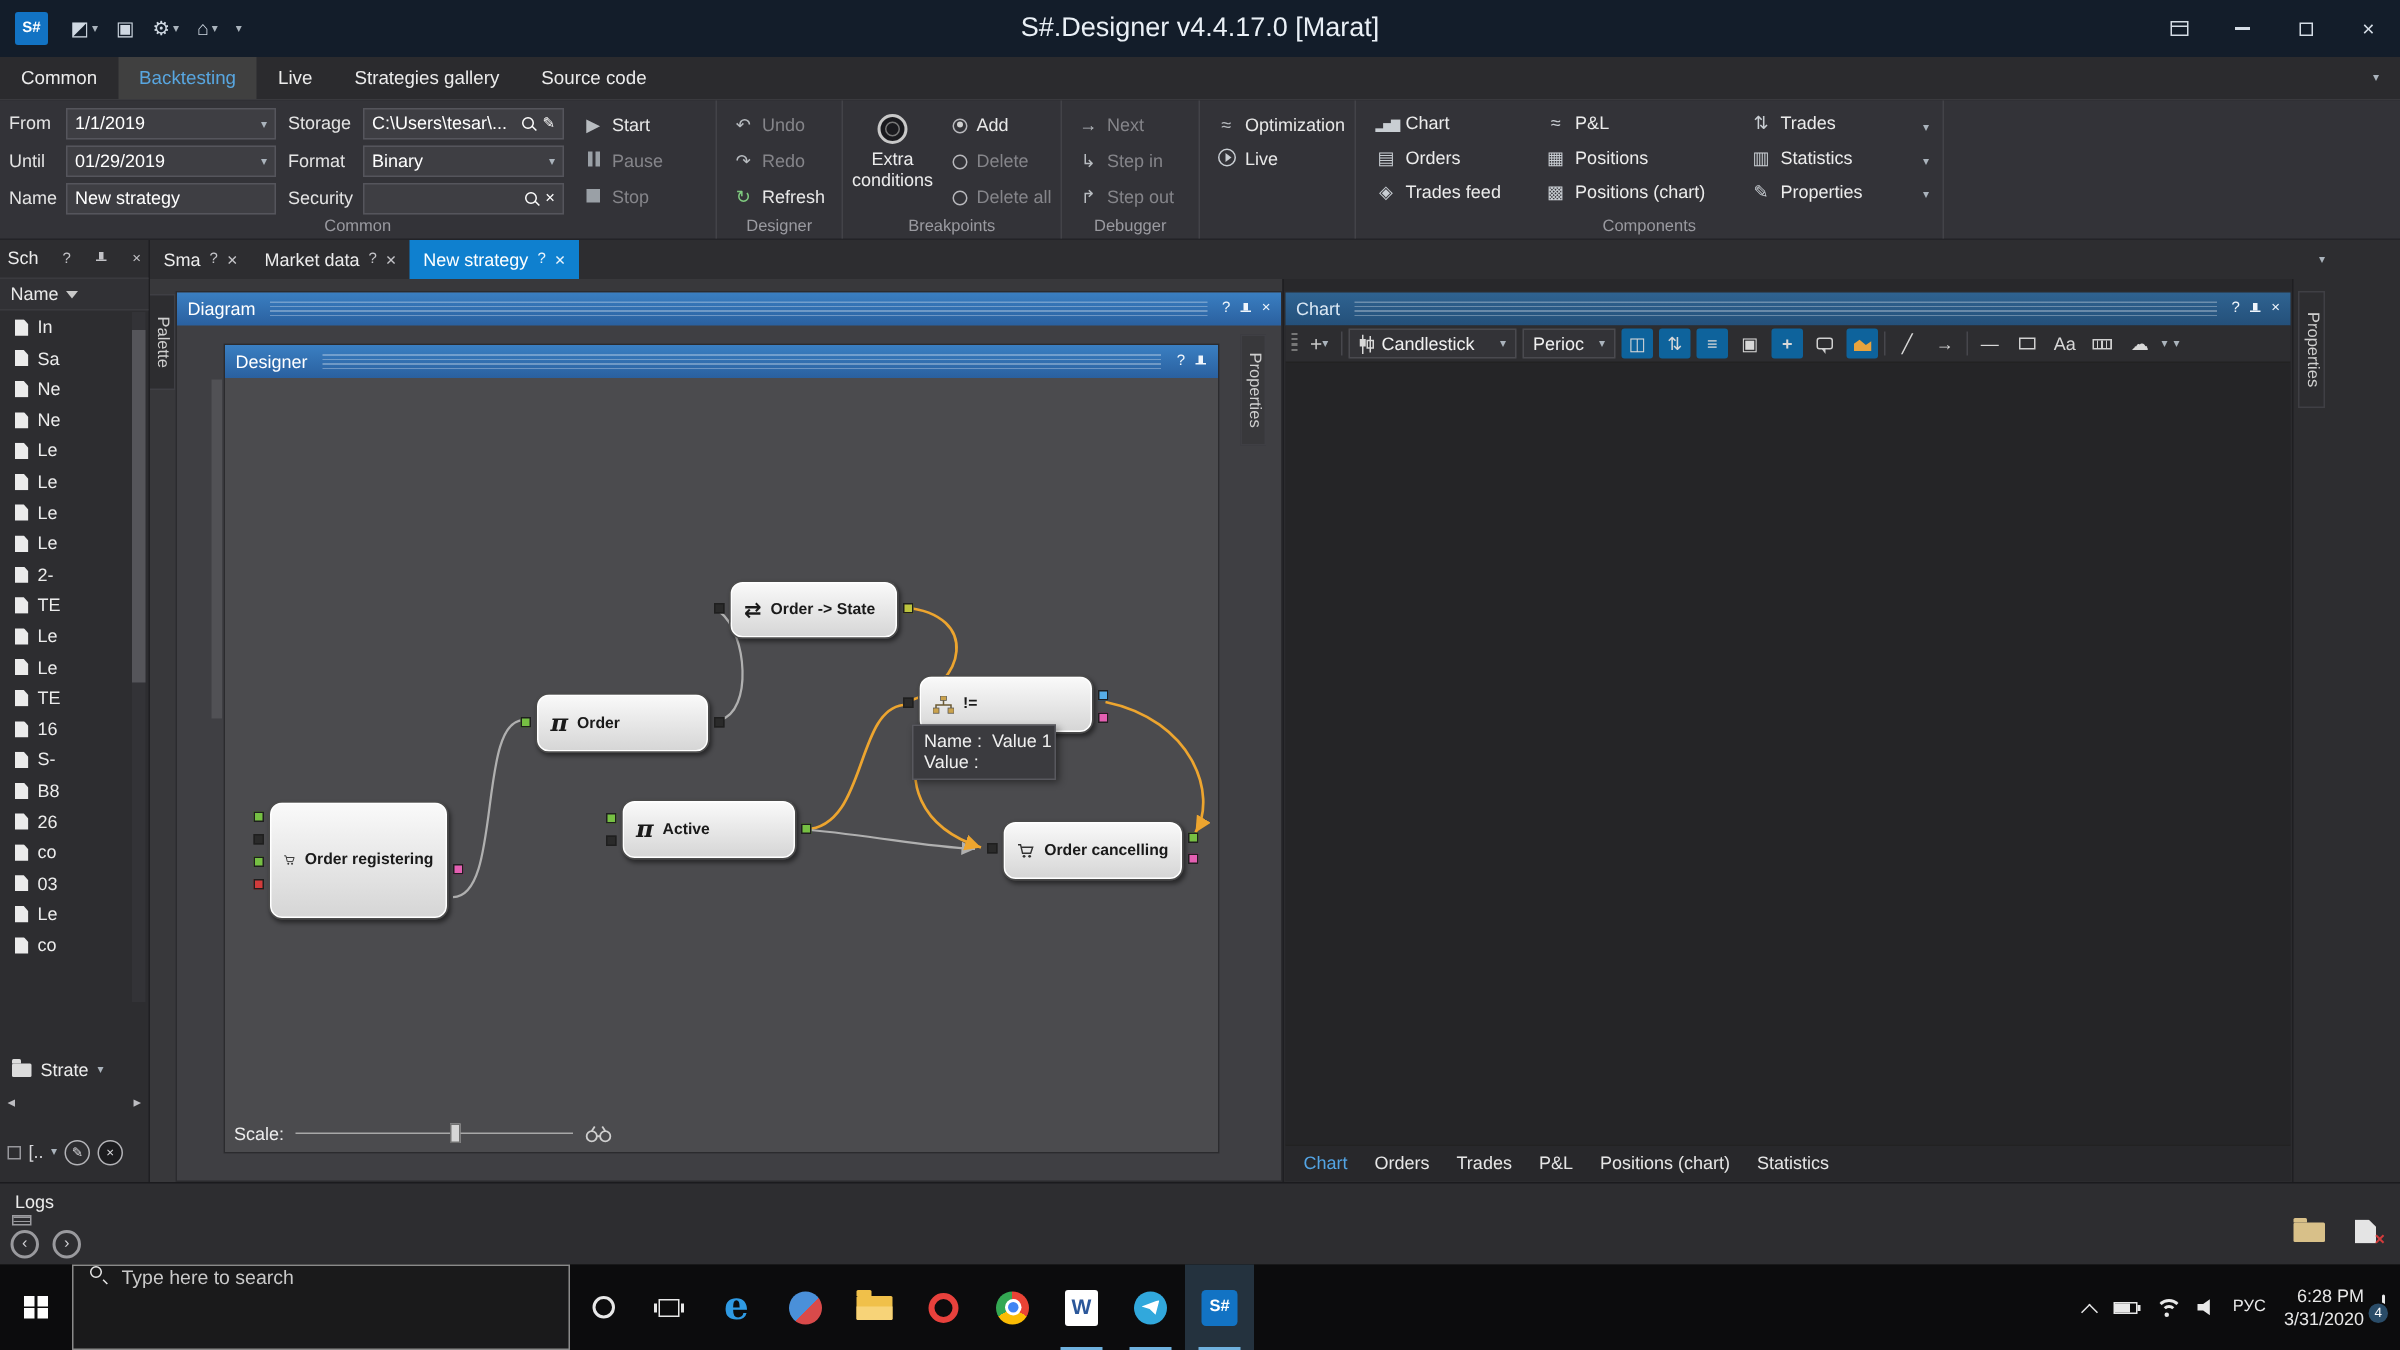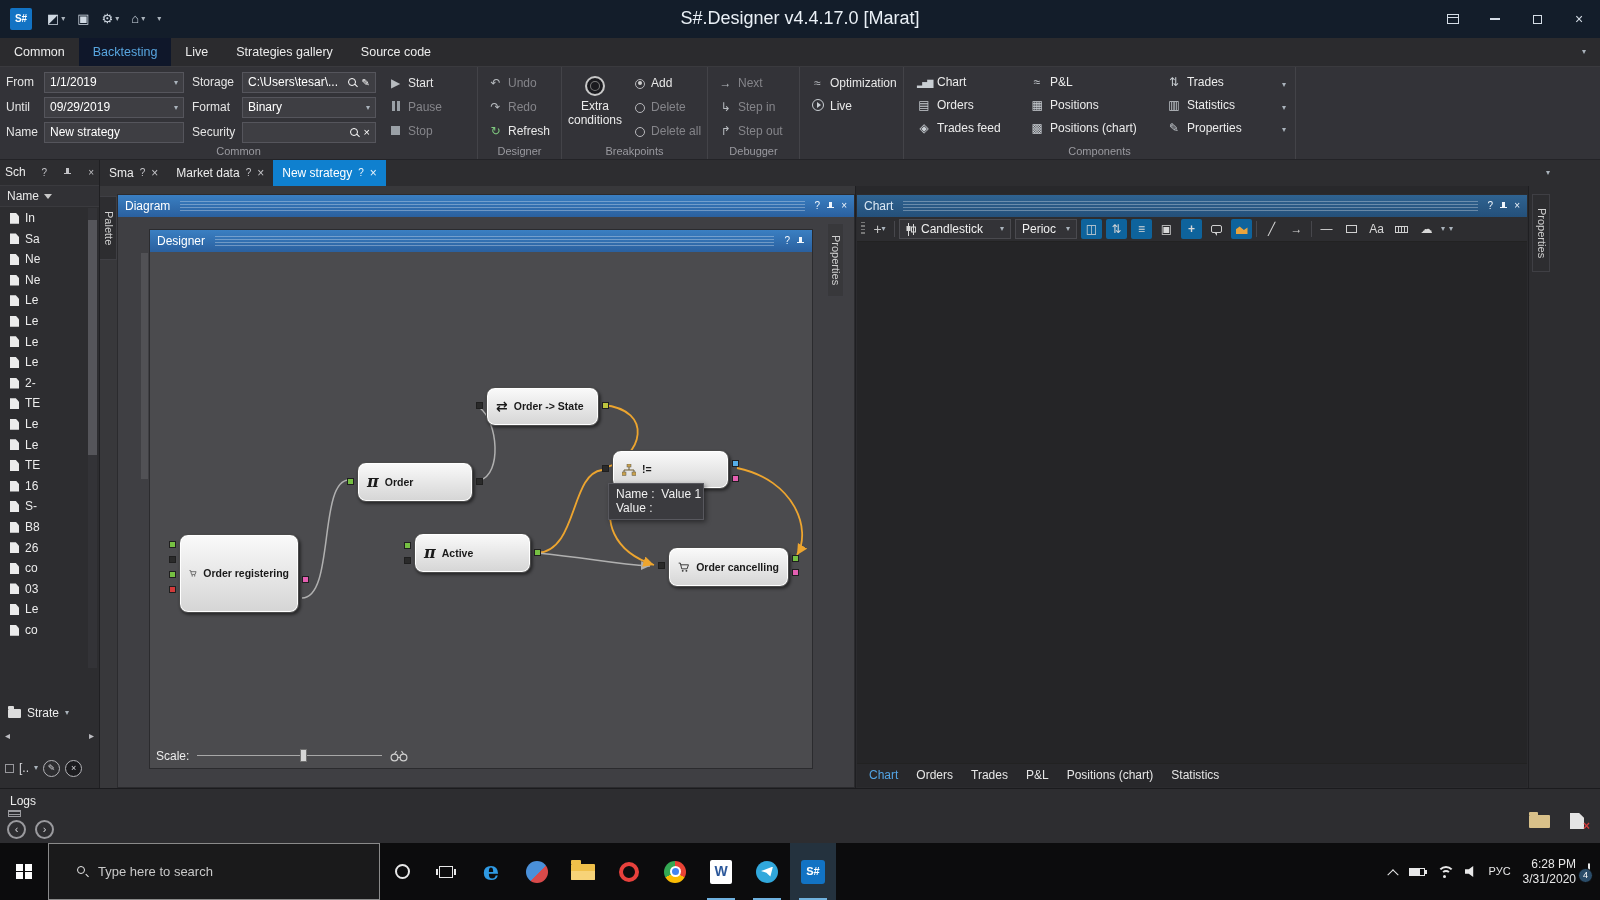--- a/index.html
+++ b/index.html
@@ -54,21 +54,21 @@
 .tb-right{margin-left:auto;display:flex;align-items:stretch;height:100%}
 .wbtn{width:42px;display:flex;align-items:center;justify-content:center;color:#d5dde6;font-size:14px}
 .icon-min{width:10px;height:1.4px;background:currentColor;display:inline-block}
 .icon-max{width:9px;height:9px;border:1.2px solid currentColor;display:inline-block}
 .icon-winlay{width:12px;height:10px;border:1.2px solid currentColor;display:inline-block;position:relative}
 .icon-winlay::after{content:"";position:absolute;left:0;top:2px;width:100%;height:1.2px;background:currentColor}
 
 
 .ribbon-tabs{position:absolute;top:38px;left:0;width:1600px;height:29px;background:#2b2b2e;display:flex;align-items:stretch;border-bottom:1px solid #3a3a3e;z-index:40}
 .rtab{padding:0 14px;display:flex;align-items:center;font-size:12.5px;color:#ececec}
-.rtab.active{background:#0f172a;color:#58a6e0}
+.rtab.active{background:#404040;color:#58a6e0}
 .ribbon-collapse{margin-left:auto;margin-right:14px;align-self:center}
 .ribbon{position:absolute;top:67px;left:0;width:1600px;height:93px;background:#333338;border-bottom:1px solid #232327;display:flex;z-index:40}
 .rgroup{position:relative;height:100%;border-right:1px solid #434348;padding:5px 6px 16px;display:flex;gap:8px}
 .rgroup-label{position:absolute;bottom:1px;left:0;right:0;text-align:center;color:#9a9aa0;font-size:11px}
 .fcol{display:flex;flex-direction:column;gap:4px}
 .frow{display:flex;align-items:center;height:21px;gap:4px}
 .flabel{color:#e4e4e4}
 .fbox{display:flex;align-items:center;background:#3e3e43;border:1px solid#55555c;height:21px;padding:0 5px;color:#fff;gap:4px}
 .fval{flex:1;white-space:nowrap;overflow:hidden}
 .btncol{display:flex;flex-direction:column;justify-content:space-between;padding:1px 0}
@@ -163,21 +163,21 @@
 .icon-foldergold{width:21px;height:13px;background:#d8c089;border-radius:1px;position:relative;display:inline-block}
 .icon-foldergold::before{content:"";position:absolute;left:0;top:-3px;width:9px;height:3px;background:#d8c089;border-radius:1px 1px 0 0}
 .icon-clear{width:14px;height:16px;background:#e4e4e4;clip-path:polygon(0 0,65% 0,100% 30%,100% 100%,0 100%);position:relative;display:inline-block}
 .icon-clear-x{position:absolute;right:10px;top:30px;color:#d23b3b;font-weight:700;font-size:12px}
 
 
 .taskbar{position:absolute;left:0;top:843px;width:1600px;height:57px;background:#0c0c0d;display:flex;align-items:stretch;z-index:60}
 .tb-start{width:48px;display:flex;align-items:center;justify-content:center}
 .win-logo{display:grid;grid-template-columns:7px 7px;grid-template-rows:7px 7px;gap:1.5px}
 .win-logo span{background:#fdfdfd}
-.tb-search{width:332px;background:#1a1a1b;border:1px solid #8a8a8a;display:flex;align-items:center;gap:9px;padding:0 28px;color:#c9c9c9}
+.tb-search{width:332px;background:#1a1a1b;border:1px solid #8a8a8a;display:flex;align-items:flex-start;gap:9px;padding:0 11px;color:#c9c9c9}
 .tb-search input{background:transparent;border:none;outline:none;color:#d6d6d6;font-size:13px;font-family:inherit;width:100%}
 .tb-search input::placeholder{color:#c9c9c9}
 .tb-btn{width:44px;display:flex;align-items:center;justify-content:center}
 .cortana{width:15px;height:15px;border-radius:50%;border:2px solid #e8e8e8}
 .taskview{width:14px;height:12px;border:1.5px solid #e8e8e8;position:relative}
 .taskview::before{content:"";position:absolute;left:-4px;top:2px;width:2px;height:6px;background:#e8e8e8}
 .taskview::after{content:"";position:absolute;right:-4px;top:2px;width:2px;height:6px;background:#e8e8e8}
 .tb-app{width:46px;display:flex;align-items:center;justify-content:center;position:relative}
 .tb-app.open::after{content:"";position:absolute;left:9px;right:9px;bottom:0;height:2.5px;background:#6fb1de}
 .tb-app.active{background:#24323e}
@@ -265,21 +265,21 @@
       <div class="frow">
           <span class="flabel" style="width:34px">From</span>
         <div class="fbox" style="width:140px">
             <span class="fval">1/1/2019</span>
             <span class="caret g-caret"></span>
           </div>
         </div>
       <div class="frow">
           <span class="flabel" style="width:34px">Until</span>
         <div class="fbox" style="width:140px">
-            <span class="fval">09/29/2019</span>
+            <span class="fval">01/29/2019</span>
             <span class="caret g-caret"></span>
           </div>
         </div>
       <div class="frow">
           <span class="flabel" style="width:34px">Name</span>
         <div class="fbox" style="width:140px">
             <span class="fval">New strategy</span>
           </div>
         </div>
     </div>

